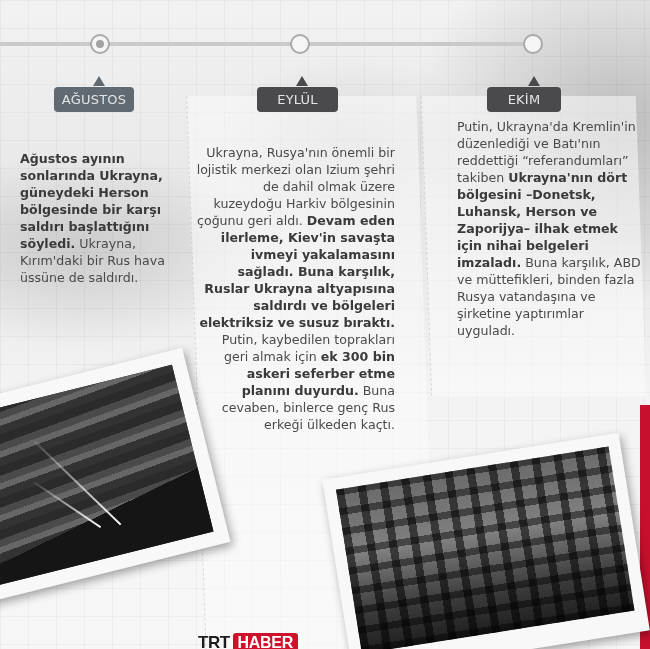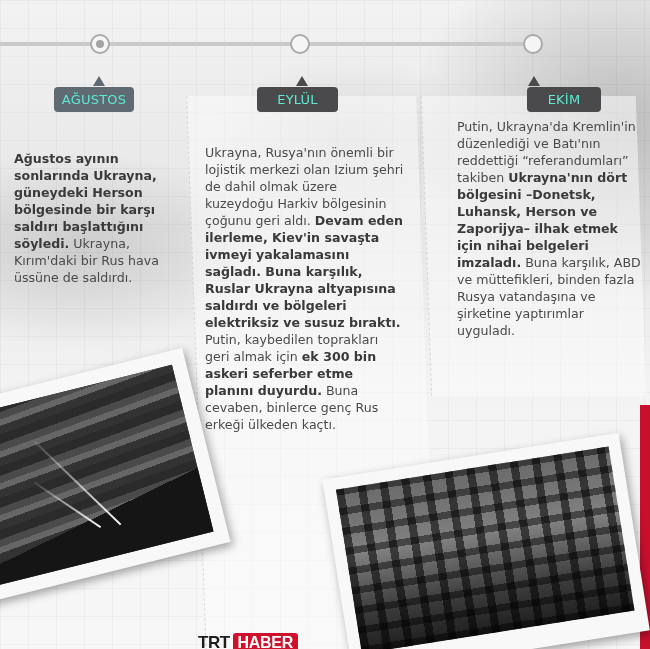--- a/index.html
+++ b/index.html
@@ -41,38 +41,38 @@
   .node {
     position: absolute; top: 34px; width: 20px; height: 20px; border-radius: 50%;
     border: 2px solid #a9a9a9; background: #f5f5f5;
   }
   .node.active::after {
     content: ""; position: absolute; left: 4px; top: 4px; width: 8px; height: 8px;
     border-radius: 50%; background: #a3a3a3;
   }
   .badge {
     position: absolute; top: 87px; height: 25px; border-radius: 4px;
-    color: #5eead4; font-size: 13px; letter-spacing: 0.2px;
+    color: #e5e5e5; font-size: 13px; letter-spacing: 0.2px;
     display: flex; align-items: center; justify-content: center;
   }
   .badge::before {
     content: ""; position: absolute; top: -8px; left: 50%; margin-left: -6px;
     border-left: 6px solid transparent; border-right: 6px solid transparent;
     border-bottom: 9px solid inherit;
   }
   .tip { position: absolute; top: 76px; width: 0; height: 0;
     border-left: 6px solid transparent; border-right: 6px solid transparent; }
 
   
   .txt {
     position: absolute; color: #4a4a4a; font-size: 12.6px; line-height: 17px;
   }
   .txt b { color: #3a3a3a; font-weight: bold; }
-  .txt-1 { left: 14px; top: 150px; width: 160px; }
-  .txt-2 { left: 205px; top: 144px; width: 200px; }
+  .txt-1 { left: 20px; top: 150px; width: 160px; }
+  .txt-2 { left: 195px; top: 144px; width: 200px; text-align: right; }
   .txt-3 { left: 457px; top: 118px; width: 188px; }
 
   
   .polaroid {
     position: absolute; background: #f8f8f8;
     box-shadow: 2px 4px 10px rgba(0,0,0,0.35);
   }
   .photo-1 {
     left: -40px; top: 375px; width: 250px; height: 200px;
     transform: rotate(-14deg); padding: 14px;
@@ -119,21 +119,21 @@
 <div class="node active" style="left:90px"></div>
 <div class="node" style="left:290px"></div>
 <div class="node" style="left:523px"></div>
 
 <div class="tip" style="left:93px; border-bottom:10px solid #5f6a73;"></div>
 <div class="tip" style="left:296px; border-bottom:10px solid #4a4a4d;"></div>
 <div class="tip" style="left:528px; border-bottom:10px solid #4a4a4d;"></div>
 
 <div class="badge" style="left:54px; width:80px; background:#5f6a73;">AĞUSTOS</div>
 <div class="badge" style="left:257px; width:81px; background:#4a4a4d;">EYLÜL</div>
-<div class="badge" style="left:487px; width:74px; background:#4a4a4d;margin-left:40px;">EKİM</div>
+<div class="badge" style="left:487px; width:74px; background:#4a4a4d;">EKİM</div>
 
 <div class="txt txt-1"><b>Ağustos ayının sonlarında Ukrayna, güneydeki Herson bölgesinde bir karşı saldırı başlattığını söyledi.</b><span> Ukrayna, Kırım'daki bir Rus hava üssüne de saldırdı.</span></div>
 
 <div class="txt txt-2"><span>Ukrayna, Rusya'nın önemli bir lojistik merkezi olan Izium şehri de dahil olmak üzere kuzeydoğu Harkiv bölgesinin çoğunu geri aldı. </span><b>Devam eden ilerleme, Kiev'in savaşta ivmeyi yakalamasını sağladı. Buna karşılık, Ruslar Ukrayna altyapısına saldırdı ve bölgeleri elektriksiz ve susuz bıraktı.</b><span> Putin, kaybedilen toprakları geri almak için </span><b>ek 300 bin askeri seferber etme planını duyurdu.</b><span> Buna cevaben, binlerce genç Rus erkeği ülkeden kaçtı.</span></div>
 
 <div class="txt txt-3"><span>Putin, Ukrayna'da Kremlin'in düzenlediği ve Batı'nın reddettiği “referandumları” takiben </span><b>Ukrayna'nın dört bölgesini –Donetsk, Luhansk, Herson ve Zaporijya– ilhak etmek için nihai belgeleri imzaladı.</b><span> Buna karşılık, ABD ve müttefikleri, binden fazla Rusya vatandaşına ve şirketine yaptırımlar uyguladı.</span></div>
 
 <div class="polaroid photo-1">
   <div class="img">
     <div class="streak" style="left:70px; top:40px; width:120px; transform:rotate(58deg);"></div>

